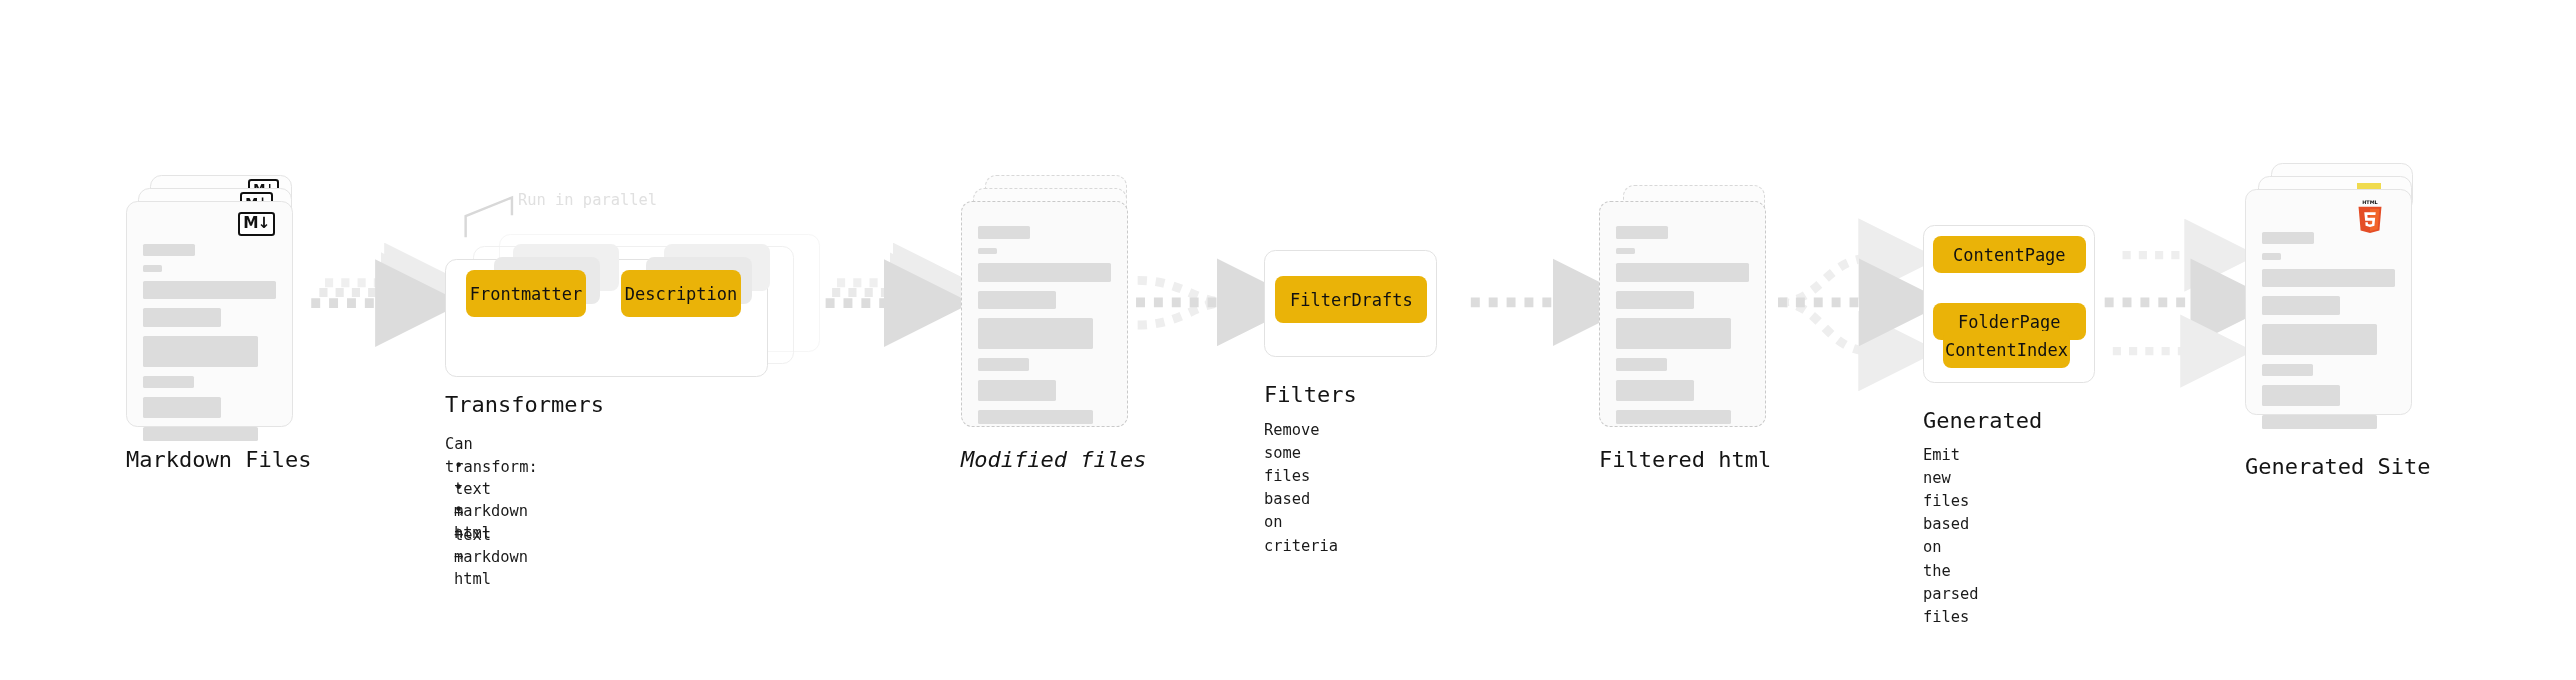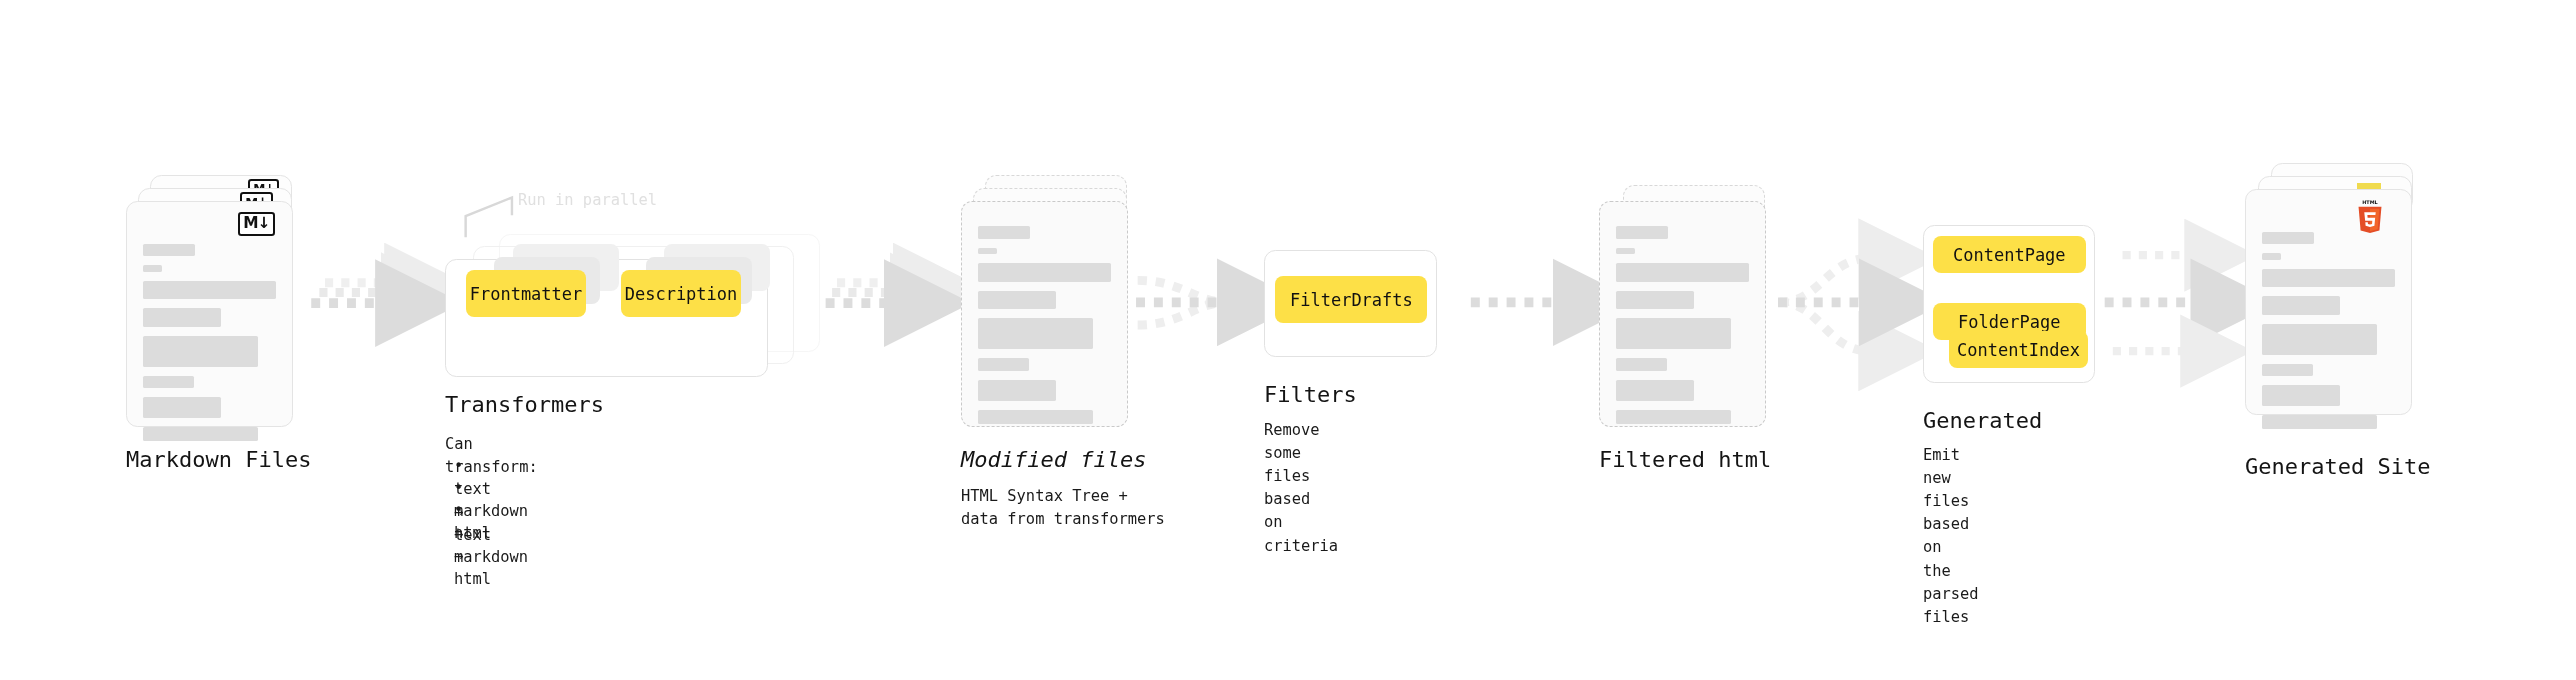--- a/index.html
+++ b/index.html
@@ -110,21 +110,21 @@
     border-radius: 11.4px;
     background: #ffffff;
   }
   .groupbox.g-ghost { border-color: #f0f0f0; background: transparent; }
   .groupbox.g-ghost2 { border-color: #f6f6f6; background: transparent; }
 
   .chip {
     position: absolute;
     box-sizing: border-box;
     border-radius: 8.1px;
-    background: #fde047;
+    background: #eab308;
     color: #111111;
     font-size: 17px;
     display: flex;
     align-items: center;
     justify-content: center;
     white-space: nowrap;
   }
   .chip.c-ghost { background: #e9e9e9; color: transparent; }
   .chip.c-ghost2 { background: #f0f0f0; color: transparent; }
 
@@ -269,22 +269,20 @@
           <div class="bar" style="width:100%; height:18.7px;"></div>
           <div class="bar" style="width:59%; height:18.7px;"></div>
           <div class="bar" style="width:87%; height:31px;"></div>
           <div class="bar" style="width:38%; height:12.2px;"></div>
           <div class="bar" style="width:59%; height:21px;"></div>
           <div class="bar" style="width:87%; height:14px;"></div>
         </div>
       </div>
     </div>
     <div class="stage-title" style="margin-top:20.3px;font-style:italic;">Modified files</div>
-    <div class="stage-desc" style="margin-top:13px;">HTML Syntax Tree +
-data from transformers</div>
   </div>
 
   <div class="stage" style="left:1264px; top:250px;">
     <div class="groupbox" style="left:0px; top:0px; width:173px; height:107px;"></div>
     <div class="chip" style="left:11.4px; top:26px; width:152px; height:47px;">
       <span>FilterDrafts</span>
     </div>
     <div class="stage-title" style="position:absolute; left:0px; top:132px;">Filters</div>
     <div class="stage-desc" style="position:absolute; left:0px; top:169px;">Remove some files based
 on criteria</div>
@@ -310,21 +308,21 @@
   </div>
 
   <div class="stage" style="left:1923px; top:225px;">
     <div class="groupbox" style="left:0px; top:0px; width:172px; height:158px;"></div>
     <div class="chip" style="left:9.8px; top:11.4px; width:153px; height:37px;">
       <span>ContentPage</span>
     </div>
     <div class="chip" style="left:9.8px; top:59px; width:153px; height:37px;margin-top:19px;">
       <span>FolderPage</span>
     </div>
-    <div class="chip" style="left:26px; top:106px; width:139px; height:37px;">
+    <div class="chip" style="left:20px; top:106px; width:127px; height:37px;">
       <span>ContentIndex</span>
     </div>
     <div class="stage-title" style="position:absolute; left:0px; top:183px;">Generated</div>
     <div class="stage-desc" style="position:absolute; left:0px; top:219px;">Emit new files based on
 the parsed files</div>
   </div>
 
   <div class="stage" style="left:2245px; top:163px;">
     <div class="cardstack" style="width:175px; height:260px;">
       <div class="card ghost1" style="left:26px; top:0px; width:142px; height:49px;"></div>

